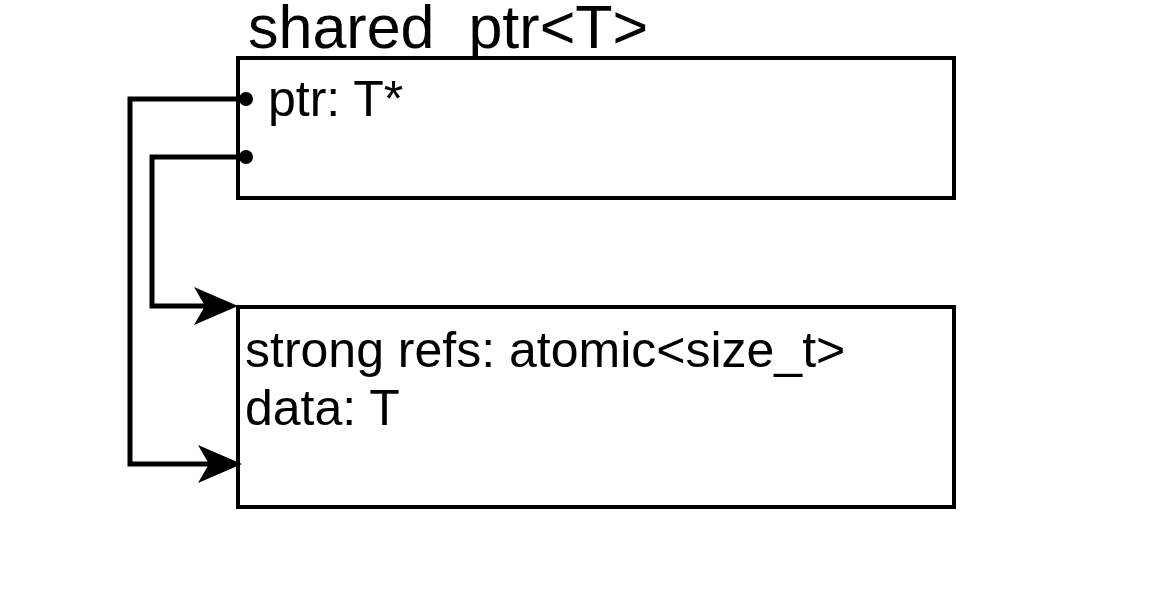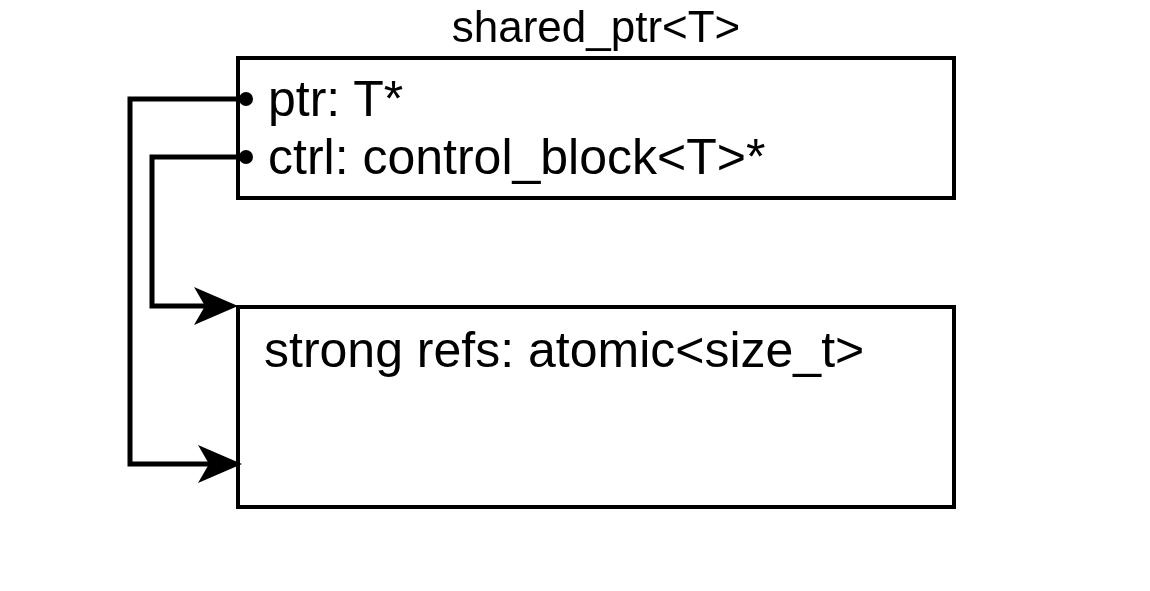--- a/index.html
+++ b/index.html
@@ -15,45 +15,45 @@
     overflow: hidden;
   }
   .canvas {
     position: relative;
     width: 1150px;
     height: 591px;
     background: #ffffff;
   }
   .box-title {
     position: absolute;
-    left: 236px;
+    left: 248px;
     width: 720px;
     height: 54px;
     line-height: 54px;
-    font-size: 44px;
-    text-align: center;
+    font-size: 61px;
+    text-align: left;
     white-space: nowrap;
   }
   .title-shared  { top: 0px; }
   .title-control { top: 249px; }
   .uml-box {
     position: absolute;
     box-sizing: border-box;
     border: 4px solid #000000;
     background: #ffffff;
   }
   .box-shared  { left: 236px; top: 56px;  width: 720px; height: 144px; }
   .box-control { left: 236px; top: 305px; width: 720px; height: 204px; }
   .fields {
     font-size: 50px;
     line-height: 58px;
     white-space: nowrap;
   }
   .box-shared  .fields { padding: 10px 0 0 28px; }
-  .box-control .fields { padding: 12px 0 0 24px; }
+  .box-control .fields { padding: 12px 0 0 5px; }
   .field-row { height: 58px; }
   svg.overlay {
     position: absolute;
     left: 0;
     top: 0;
     pointer-events: none;
   }
   .connector-path {
     fill: none;
     stroke: #000000;
@@ -67,28 +67,28 @@
 </head>
 <body>
 
 <div class="canvas">
 
   <div class="box-title title-shared">shared_ptr&lt;T&gt;</div>
 
   <div class="uml-box box-shared">
     <div class="fields">
       <div class="field-row">ptr: T*</div>
-      <div class="field-row">ctrl: control_block&lt;T&gt;*</div>
     </div>
   </div>
 
 
   <div class="uml-box box-control">
     <div class="fields">
       <div class="field-row">strong refs: atomic&lt;size_t&gt;</div>
+      <div class="field-row">data: T</div>
     </div>
   </div>
 
   <svg class="overlay" width="1150" height="591" viewBox="0 0 1150 591">
 
     <g>
       <path class="connector-path" d="M 246 99 H 130 V 464 H 210"></path>
       <circle class="connector-dot" cx="246" cy="99" r="7"></circle>
       <polygon class="arrow-head" points="242,464 198,445 209,464 198,483"></polygon>
     </g>

